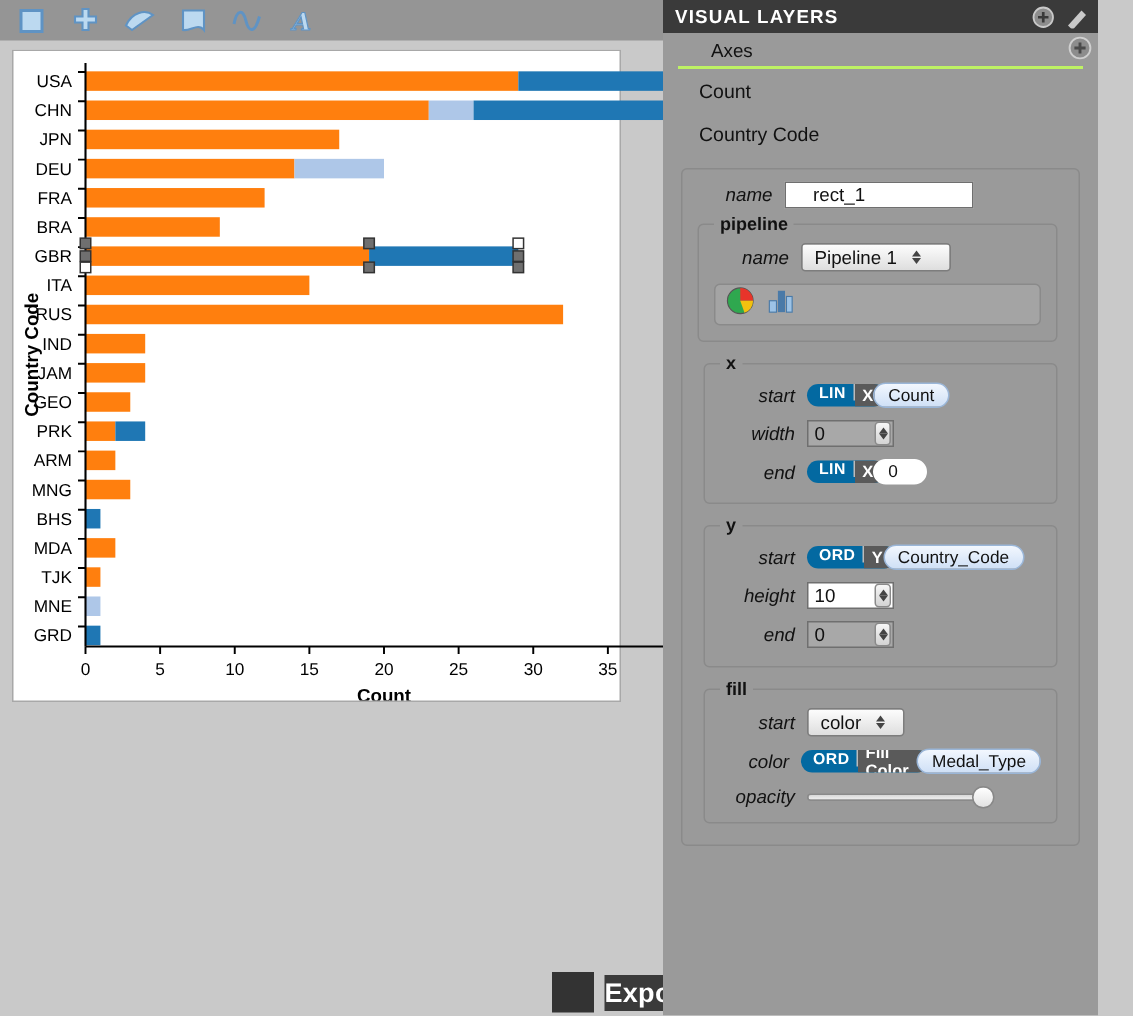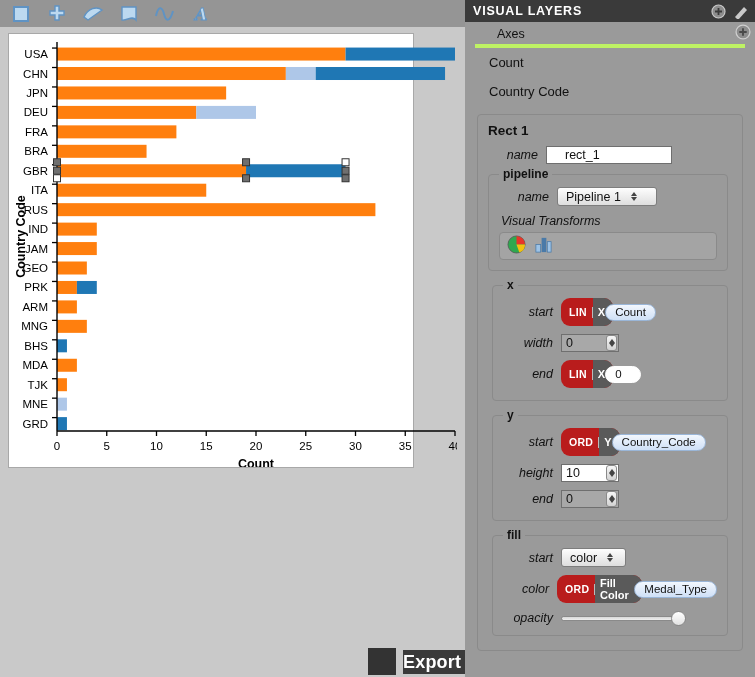--- a/index.html
+++ b/index.html
@@ -56,21 +56,21 @@
     position:relative;
   }
   .export-glyph::after {
     content:""; position:absolute; right:-2px; top:-3px;
     width:0;height:0;border-left:5px solid transparent;border-right:0 solid transparent;
     border-bottom:7px solid #2b7fc4;
   }
 
   
   #right-pane {
-    position:absolute; left:465px; top:0; width:290px; height:677px;
+    position:absolute; left:442px; top:0; width:290px; height:677px;
     background:#9a9a9a;
   }
   #panel-header {
     height:22px; background:#3a3a3a;
     display:flex; align-items:center; padding:0 8px;
   }
   #panel-header .title {
     color:#ffffff; font-size:12.5px; font-weight:bold; letter-spacing:0.8px;
     flex:1;
   }
@@ -81,21 +81,21 @@
     padding:10px 0 6px 14px;
   }
   #layer-row .tri {
     width:0;height:0;border-left:7px solid transparent;border-right:7px solid transparent;
     border-top:9px solid #8a8a8a; cursor:pointer;
   }
   #layer-row .layer-name { font-size:15px; font-weight:bold; color:#111; }
 
   .section-head {
     font-size:12.5px; color:#111; padding:3px 0 3px 22px;
-    border-bottom:4px solid #bef264; margin:2px 10px 0 10px;
+    border-bottom:2px solid #bef264; margin:2px 10px 0 10px;
     position:relative;
   }
   .section-head .plus { position:absolute; right:-6px; top:0px; cursor:pointer;}
   .axis-item { font-size:13px; color:#111; padding:7px 0 7px 24px; }
 
   .group-box {
     margin:6px 12px 0 12px; border:1px solid #8a8a8a; border-radius:4px;
     background:#9a9a9a; padding:8px 10px 10px 10px; position:relative;
   }
   .group-legend {
@@ -140,22 +140,22 @@
     width:14px; height:16px; margin-right:1px;
     background:linear-gradient(#f6f6f6,#d3d3d3);
     border:1px solid #8a8a8a; border-radius:3px;
     display:flex; flex-direction:column; align-items:center; justify-content:center; gap:2px;
     cursor:pointer;
   }
 
   
   .pill-wrap { display:inline-flex; align-items:center; }
   .pill {
-    height:28px; border-radius:9px; background:#b91c1c; color:#ffffff;
-    display:inline-flex; align-items:center; overflow:hidden;
+    height:15px; border-radius:9px; background:#0369a1; color:#ffffff;
+    display:inline-flex; align-items:flex-start; overflow:hidden;
     font-size:10.5px; font-weight:bold; cursor:pointer;
   }
   .pill .seg1 { padding:0 5px 0 8px; letter-spacing:0.3px; }
   .pill .divider { width:1px; height:11px; background:#bbbbbb; }
   .pill .seg2 { padding:0 8px 0 5px; background:#5a5a5a; height:100%;
                 display:flex; align-items:center; font-size:11px; }
   .chip {
     height:17px; border-radius:9px; margin-left:-8px;
     background:linear-gradient(#f2f7fe,#cfe0f6);
     border:1px solid #9ab6d8;
@@ -347,42 +347,40 @@
         <path d="M7.5 4 v7 M4 7.5 h7" stroke="#4a4a4a" stroke-width="1.8"></path>
       </svg>
     </span>
   </div>
 
   <div class="axis-item">Count</div>
   <div class="axis-item">Country Code</div>
 
 
   <div class="group-box" style="margin-top:8px;">
-    <div class="mark-title">Rect 1</div>
 
     <div class="field-row">
       <span class="field-label">name</span>
       <input class="text-input" style="width: 126px;" value="rect_1">
     </div>
 
     <div class="group-box" style="margin:10px 4px 8px 0;">
       <span class="group-legend">pipeline</span>
 
       <div class="field-row" style="margin-top:4px;">
         <span class="field-label">name</span>
         <span class="select-box" style="width:100px;">
           <span>Pipeline 1</span>
           <span class="spin">
               <i class="up"></i>
               <i class="dn"></i>
             </span>
         </span>
       </div>
 
-      <div style="font-size:12.5px;font-style:italic;color:#111;margin:2px 0 4px 2px;">Visual Transforms</div>
 
       <div style="background:#a4a4a4;border:1px solid #8a8a8a;border-radius:4px;height:28px;display:flex;align-items:center;gap:8px;padding-left:7px;">
         <span>
           <svg width="19" height="19" viewBox="0 0 20 20">
             <circle cx="10" cy="10" r="9" fill="#2fa84f" stroke="#555" stroke-width="0.8"></circle>
             <path d="M10 10 L10 1 A9 9 0 0 1 19 10 Z" fill="#e8342a"></path>
             <path d="M10 10 L19 10 A9 9 0 0 1 13 18.5 Z" fill="#f2c10f"></path>
           </svg>
         </span>
         <span>

